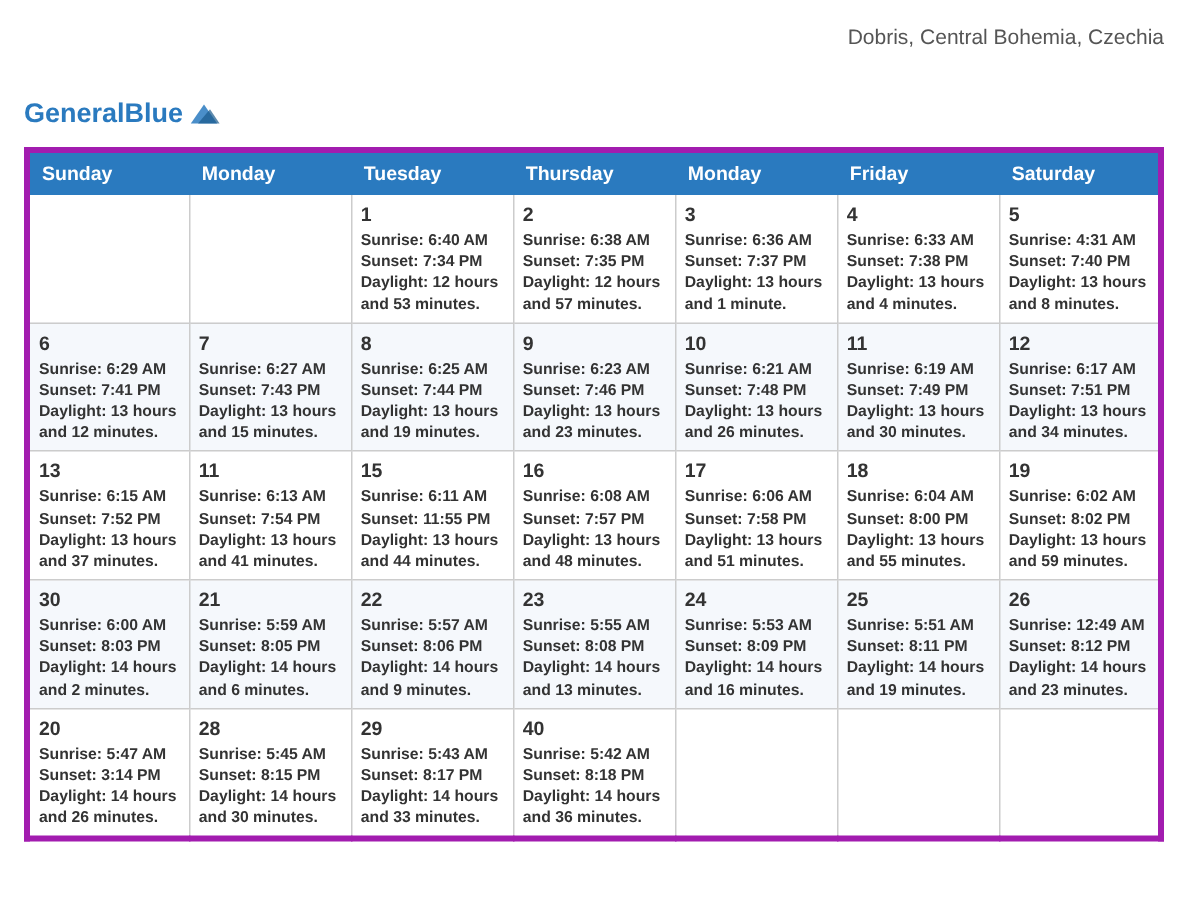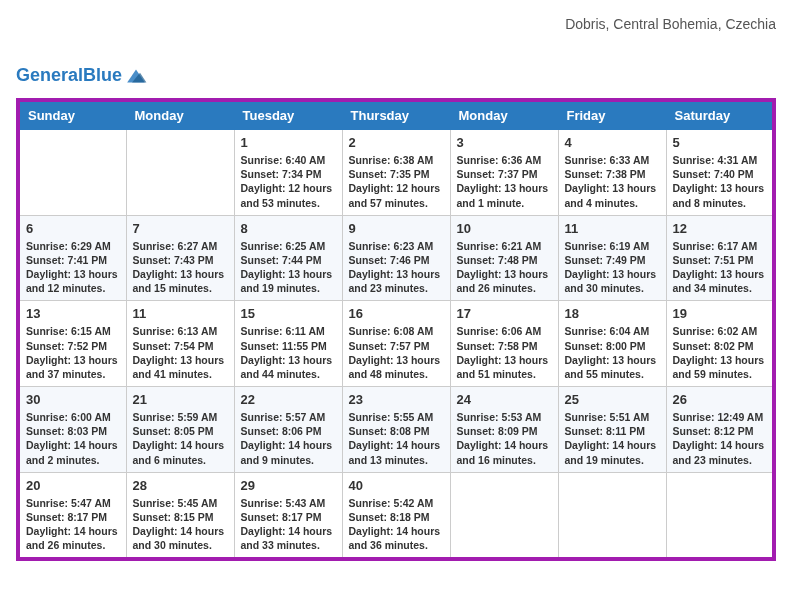--- a/index.html
+++ b/index.html
@@ -293,21 +293,21 @@
           <span class="day-number">26</span>
           <div class="cell-content">Sunrise: 12:49 AM
 Sunset: 8:12 PM
 Daylight: 14 hours and 23 minutes.</div>
         </td>
       </tr>
       <tr>
         <td>
           <span class="day-number">20</span>
           <div class="cell-content">Sunrise: 5:47 AM
-Sunset: 8:17 PM
+Sunset: 3:14 PM
 Daylight: 14 hours and 26 minutes.</div>
         </td>
         <td>
           <span class="day-number">28</span>
           <div class="cell-content">Sunrise: 5:45 AM
 Sunset: 8:15 PM
 Daylight: 14 hours and 30 minutes.</div>
         </td>
         <td>
           <span class="day-number">29</span>

